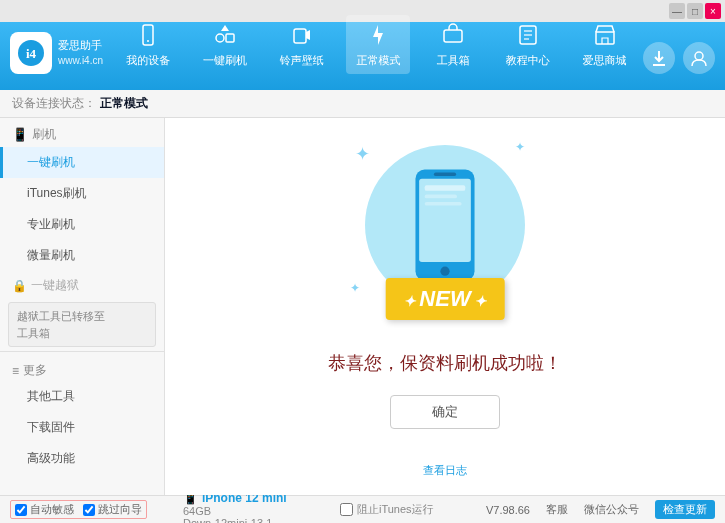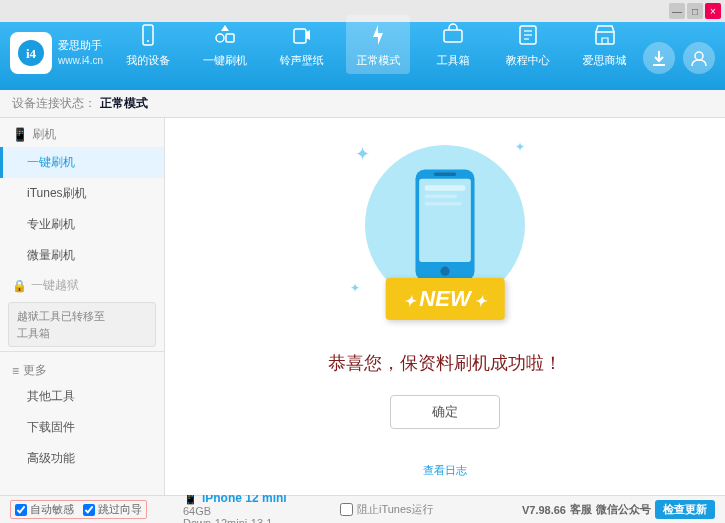--- a/index.html
+++ b/index.html
@@ -298,24 +298,23 @@
       flex: 1;
       display: flex;
       align-items: center;
       gap: 4px;
       font-size: 11px;
       color: #888;
     }
     .bottom-right {
       display: flex;
       align-items: center;
-      gap: 4px;
+      gap: 16px;
       font-size: 11px;
       color: #666;
-      font-weight: bold;
     }
     .bottom-right span { cursor: pointer; }
     .update-btn {
       background: #1a9de0;
       color: #fff;
       padding: 2px 8px;
       border-radius: 3px;
       cursor: pointer;
       font-size: 11px;
     }

